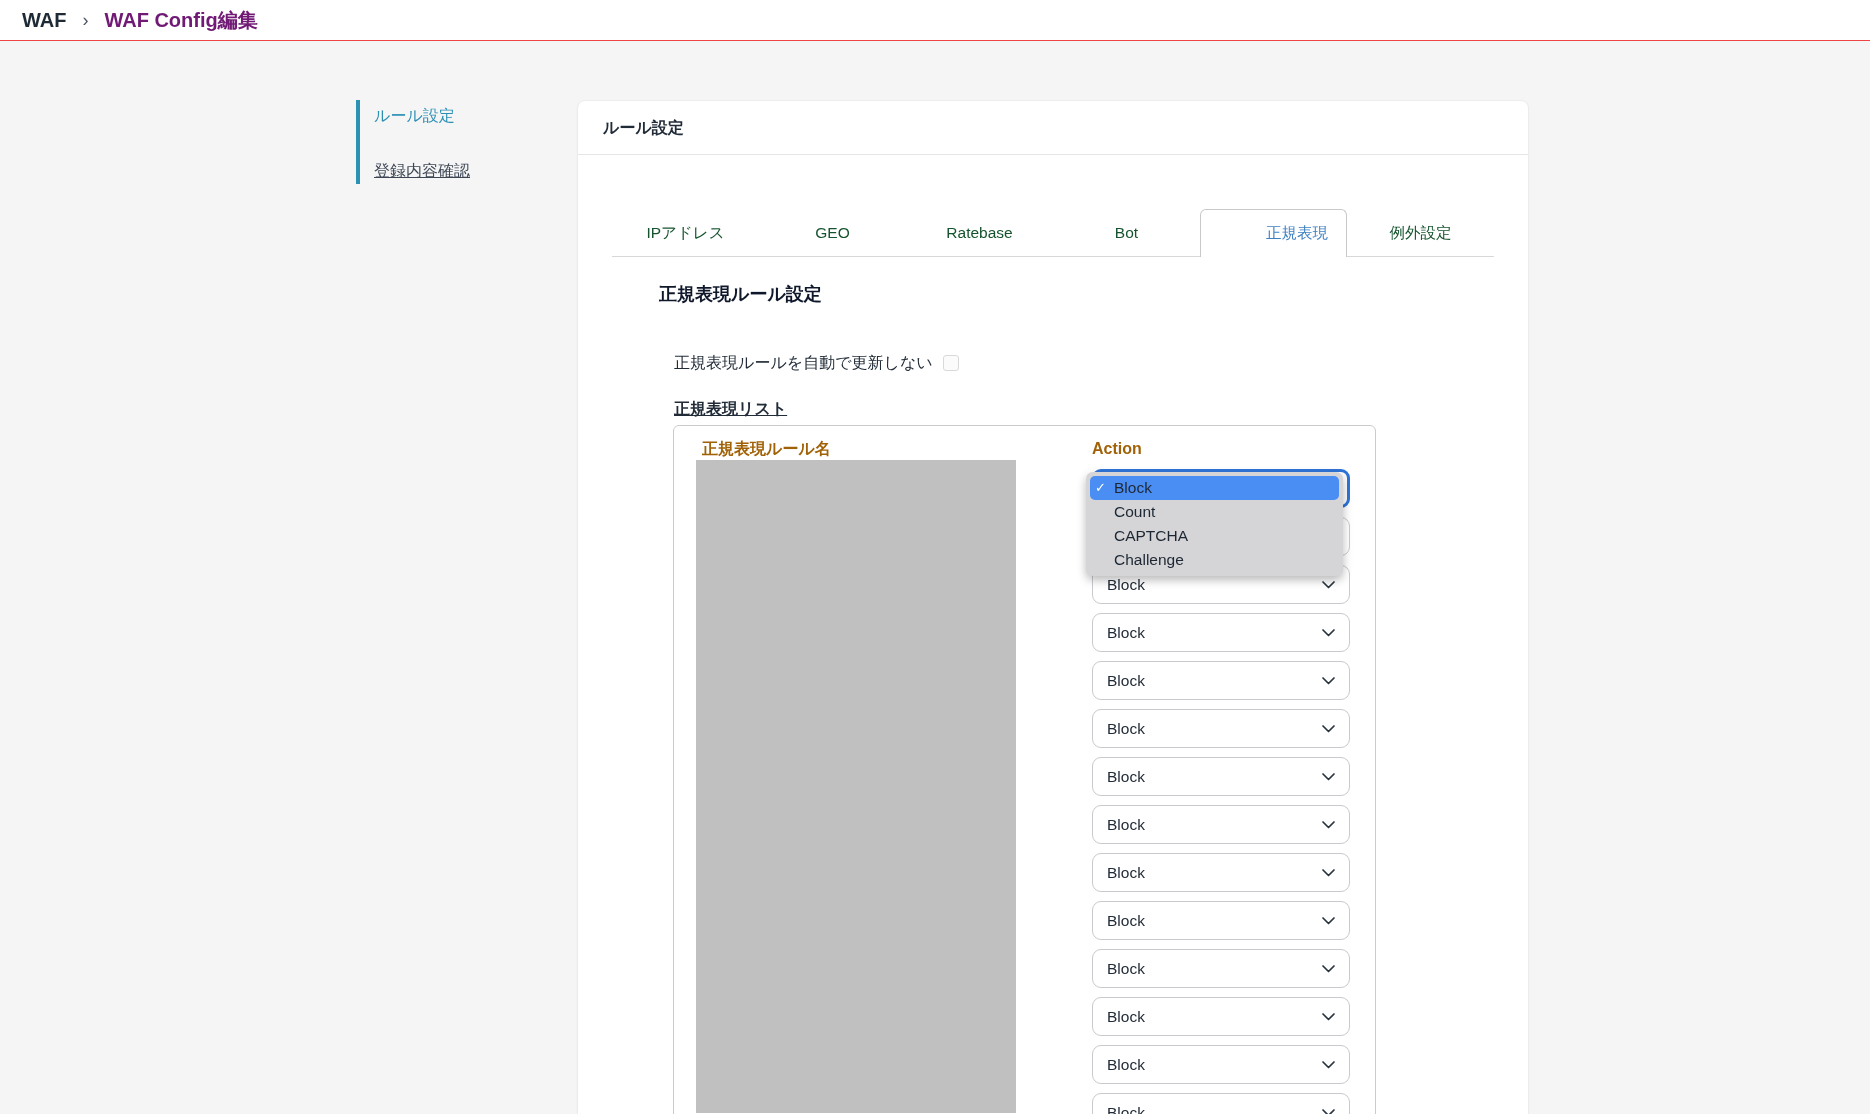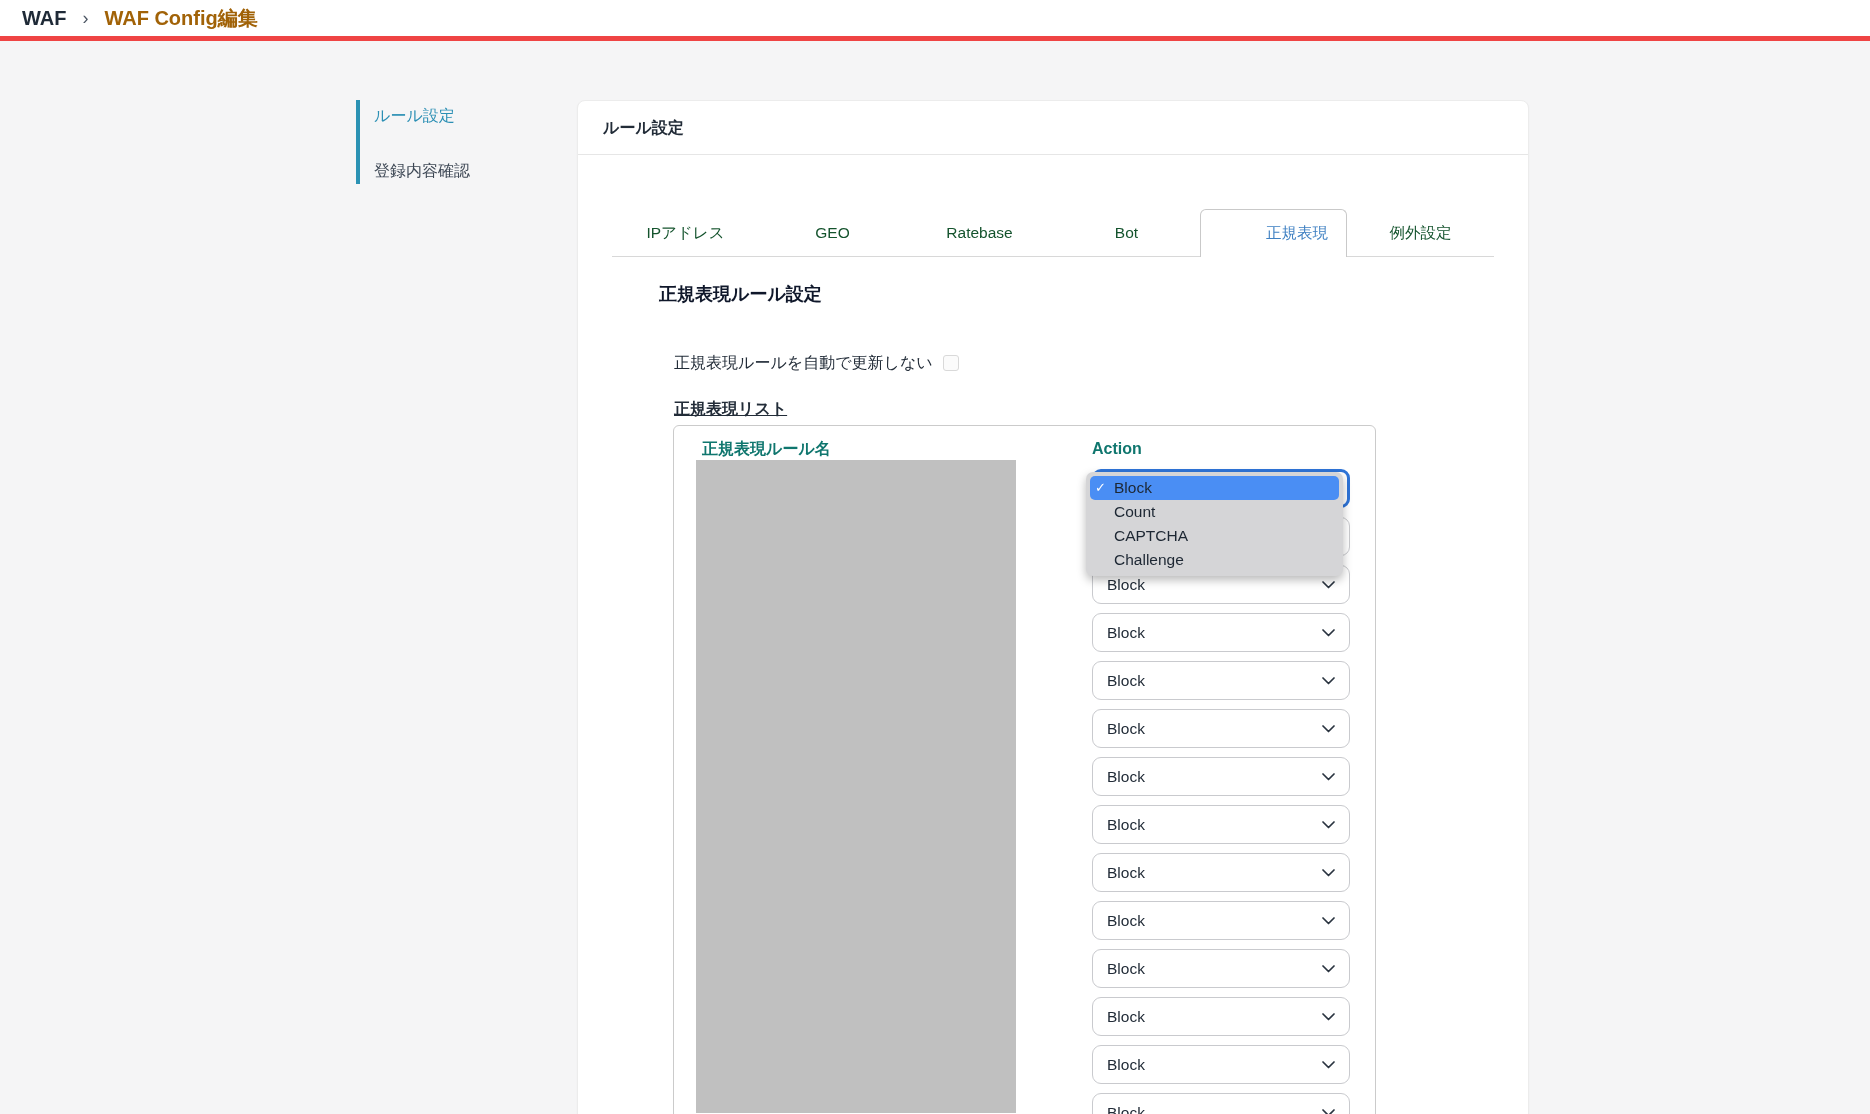--- a/index.html
+++ b/index.html
@@ -3,32 +3,32 @@
 <meta charset="utf-8">
 <style>
   * { margin:0; padding:0; box-sizing:border-box; }
   html,body { background:#f5f5f6; }
   body { font-family:"Liberation Sans","DejaVu Sans",sans-serif; color:#222c38; }
 
   .screen { position:relative; width:1870px; height:1114px; overflow:hidden; background:#f5f5f6; }
 
   
   .topbar { position:absolute; left:0; top:0; width:1870px; height:41px;
-            background:#ffffff; border-bottom:5px solid #ef4444;
+            background:#ffffff; border-bottom:1px solid #ef4444;
             display:flex; align-items:center; padding-left:22px; }
   .crumb-root { font-size:20px; font-weight:bold; color:#1f2a37; cursor:pointer; }
   .crumb-sep  { font-size:18px; color:#4b5563; margin:0 16px; }
-  .crumb-cur  { font-size:20px; font-weight:bold; color:#a16207; }
+  .crumb-cur  { font-size:20px; font-weight:bold; color:#701a75; }
 
   
   .stepper { position:absolute; left:356px; top:100px; height:84px;
              border-left:4px solid #2b92b4; padding-left:14px; }
   .step { font-size:16px; color:#3d4754; line-height:20px; cursor:pointer; }
   .step.active { color:#2b8fb4; margin-top:6px; }
-  .step + .step { margin-top:35px; }
+  .step + .step { margin-top:35px;text-decoration:underline; }
 
   
   .card { position:absolute; left:577px; top:100px; width:952px; height:1040px;
           background:#ffffff; border:1px solid #ececec; border-radius:8px 8px 0 0;
           box-shadow:0 1px 2px rgba(0,0,0,0.04); }
   .card-header { height:54px; line-height:54px; padding-left:25px;
                  font-size:16px; font-weight:bold; color:#222c38;
                  border-bottom:1px solid #e6e6e6; }
 
   
@@ -46,21 +46,21 @@
   .auto-label { font-size:16px; font-weight:normal; color:#222c38; line-height:20px; }
   .checkbox { width:16px; height:16px; margin-left:10px; background:#fbfbfb;
               border:1.5px solid #d9d9d9; border-radius:3px; cursor:pointer; }
   .list-label { position:absolute; left:96px; top:298px; font-size:16px;
                 font-weight:bold; color:#222c38; line-height:20px;text-decoration:underline; }
 
   
   .list-box { position:absolute; left:95px; top:324px; width:703px; height:800px;
               border:1px solid #cbcbcb; border-radius:6px; background:#ffffff; }
   .col-header { position:absolute; top:13px; font-size:16px; font-weight:bold;
-                color:#0f766e; line-height:20px; }
+                color:#a16207; line-height:20px; }
   .col-header.name  { left:28px; }
   .col-header.action{ left:418px; }
   .name-block { position:absolute; left:22px; top:34px; width:320px; height:653px;
                 background:#c0c0c0; }
 
   .selects { position:absolute; left:418px; top:43px; width:258px;
              display:flex; flex-direction:column; gap:9px; }
   .select { width:258px; height:39px; background:#ffffff; border:1px solid #c9cace;
             border-radius:9px; display:flex; align-items:center; justify-content:space-between;
             padding:0 14px; cursor:pointer; }

